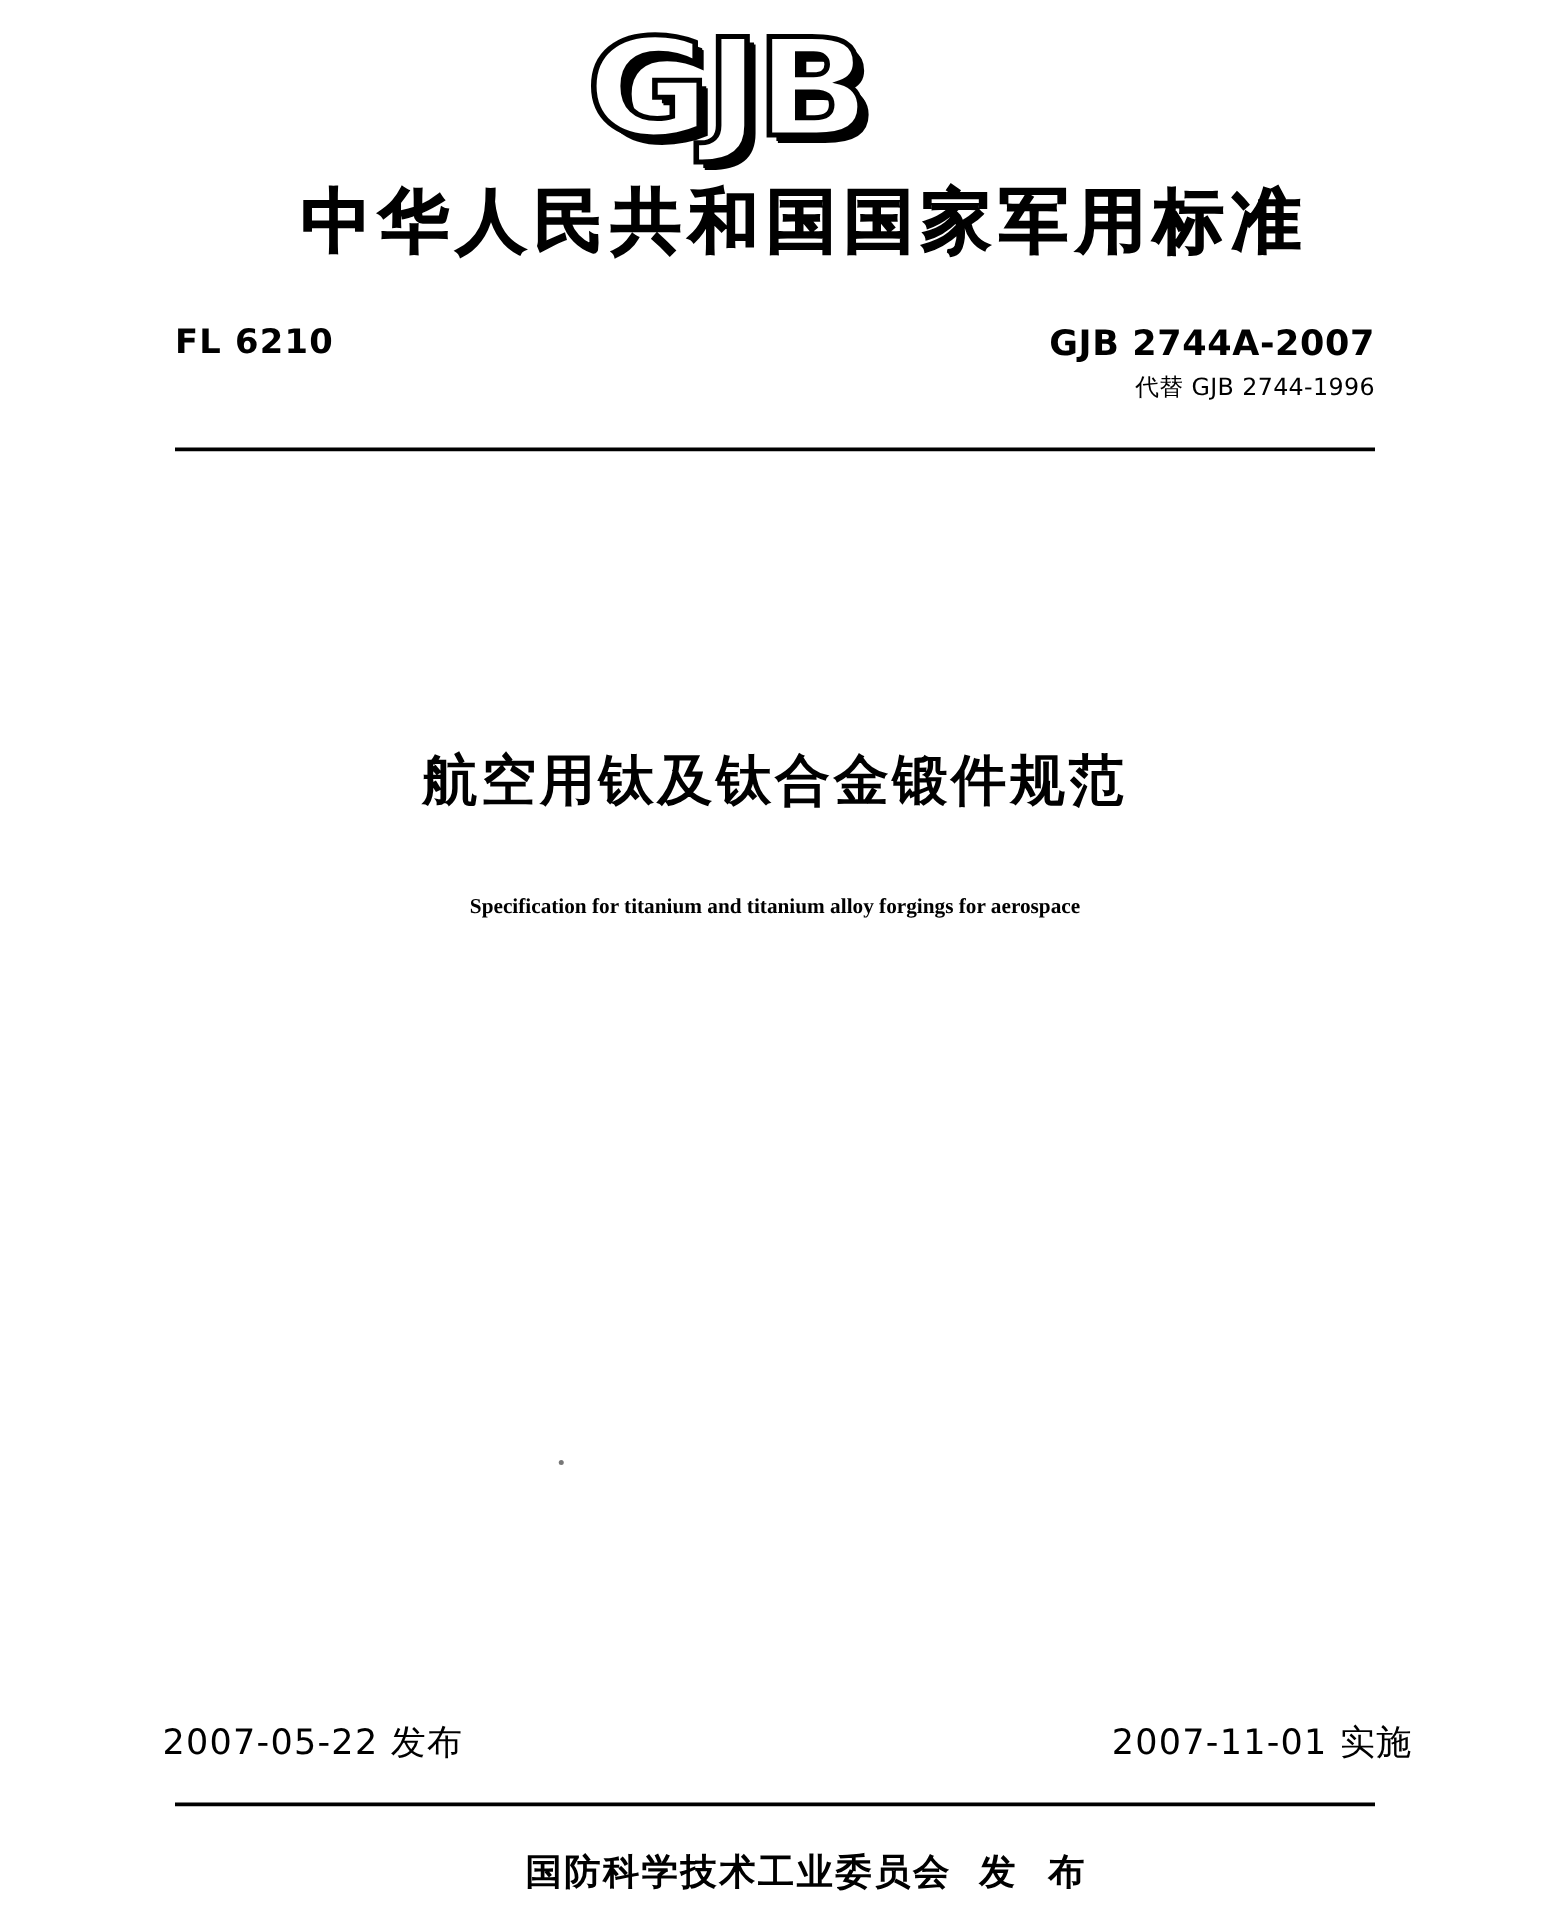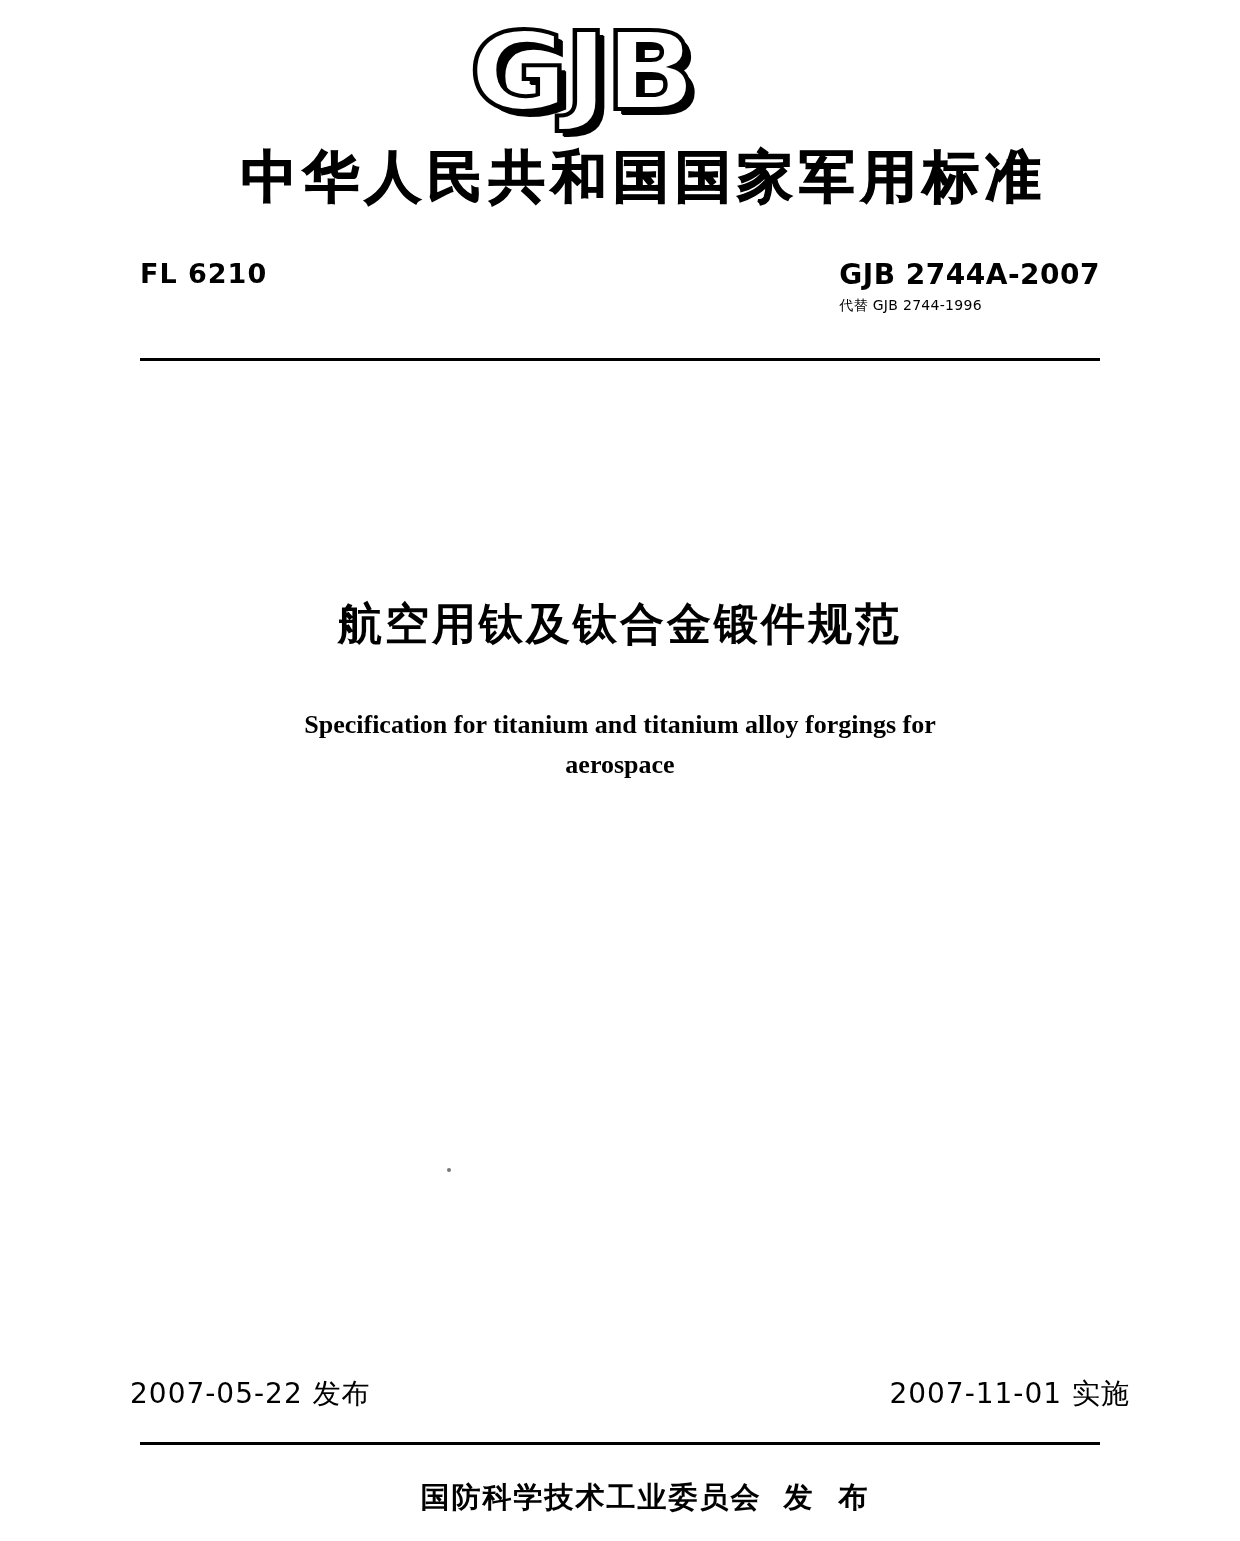--- a/index.html
+++ b/index.html
@@ -74,32 +74,33 @@
     align-items: flex-start;
     gap: 25px;
   }
   .fl-code {
     font-family: "DejaVu Sans", sans-serif;
     font-weight: bold;
     font-size: 27px;
     letter-spacing: 1px;
   }
   .right-codes {
+    text-align: right;
   }
   .gjb-code {
     font-family: "DejaVu Sans", sans-serif;
     font-weight: bold;
     font-size: 28px;
     letter-spacing: 0.5px;
     white-space: nowrap;
   }
   .replaces {
     margin-top: 6px;
     font-family: "DejaVu Sans", sans-serif;
-    font-size: 14px;
+    font-size: 19px;
     letter-spacing: 0.3px;
     white-space: nowrap;
   }
 
   
   .rule-top {
     position: absolute;
     top: 358px;
     left: 140px;
     width: 960px;
@@ -126,21 +127,21 @@
     letter-spacing: 3px;
   }
   .main-title-en {
     position: absolute;
     top: 705px;
     left: 270px;
     width: 700px;
     text-align: center;
     font-family: "Liberation Serif", serif;
     font-weight: bold;
-    font-size: 26px;
+    font-size: 17px;
     line-height: 40px;
   }
 
   
   .dates-row {
     position: absolute;
     top: 1375px;
     left: 130px;
     width: 1000px;
     display: flex;

